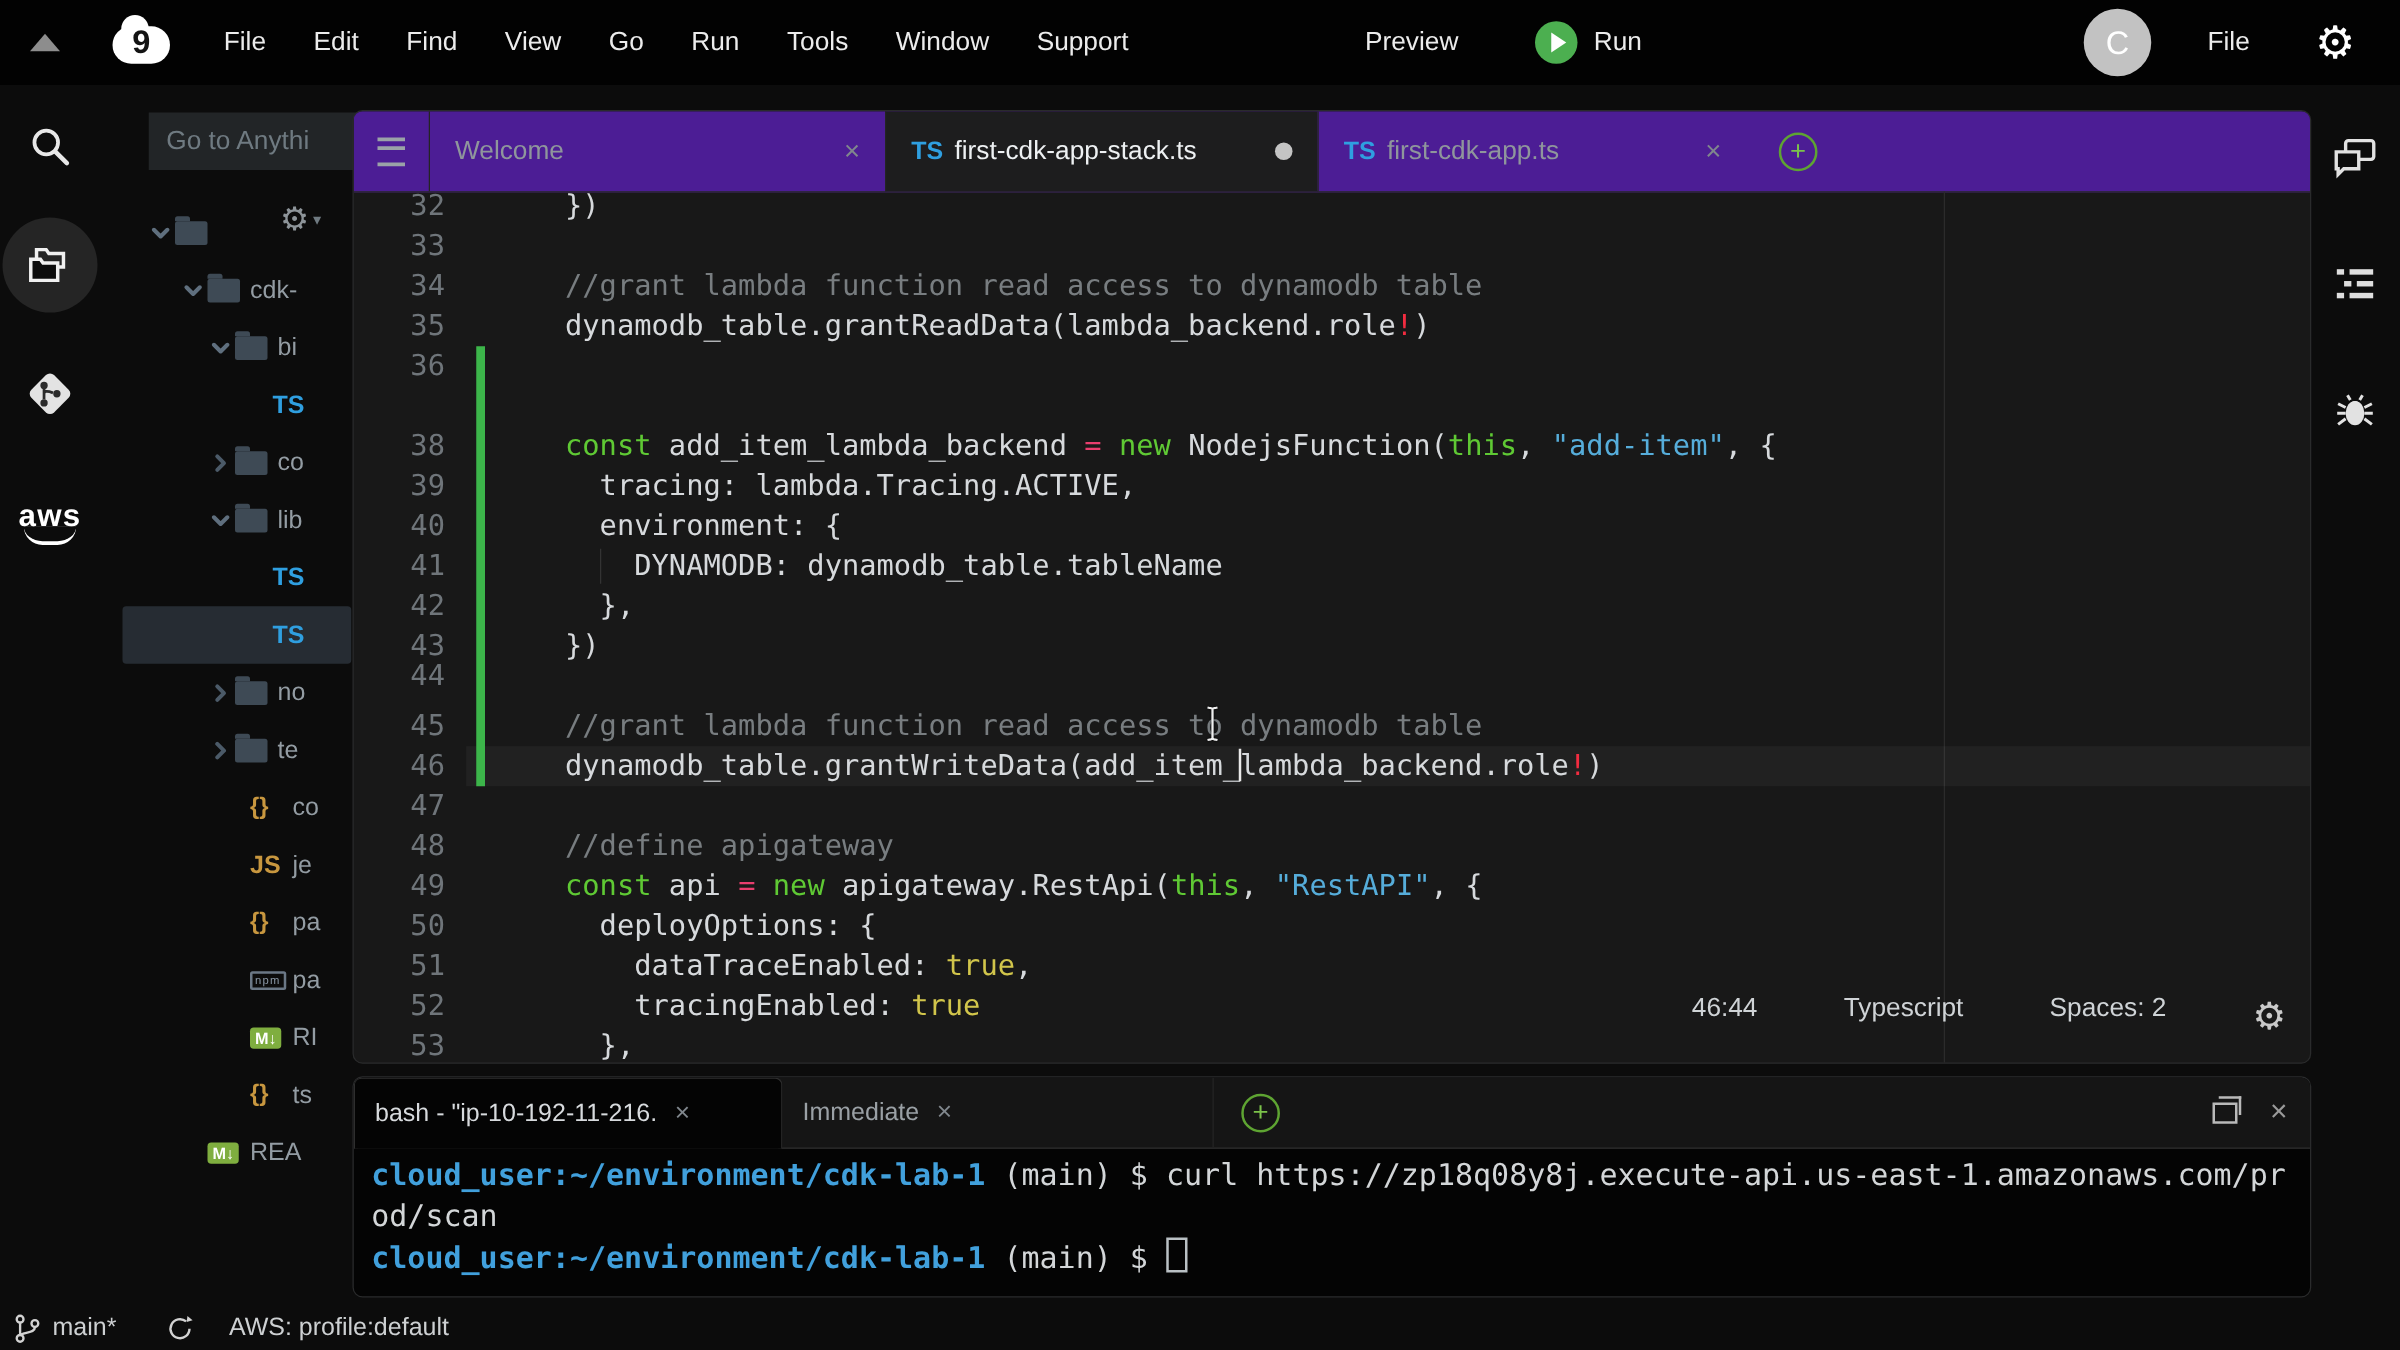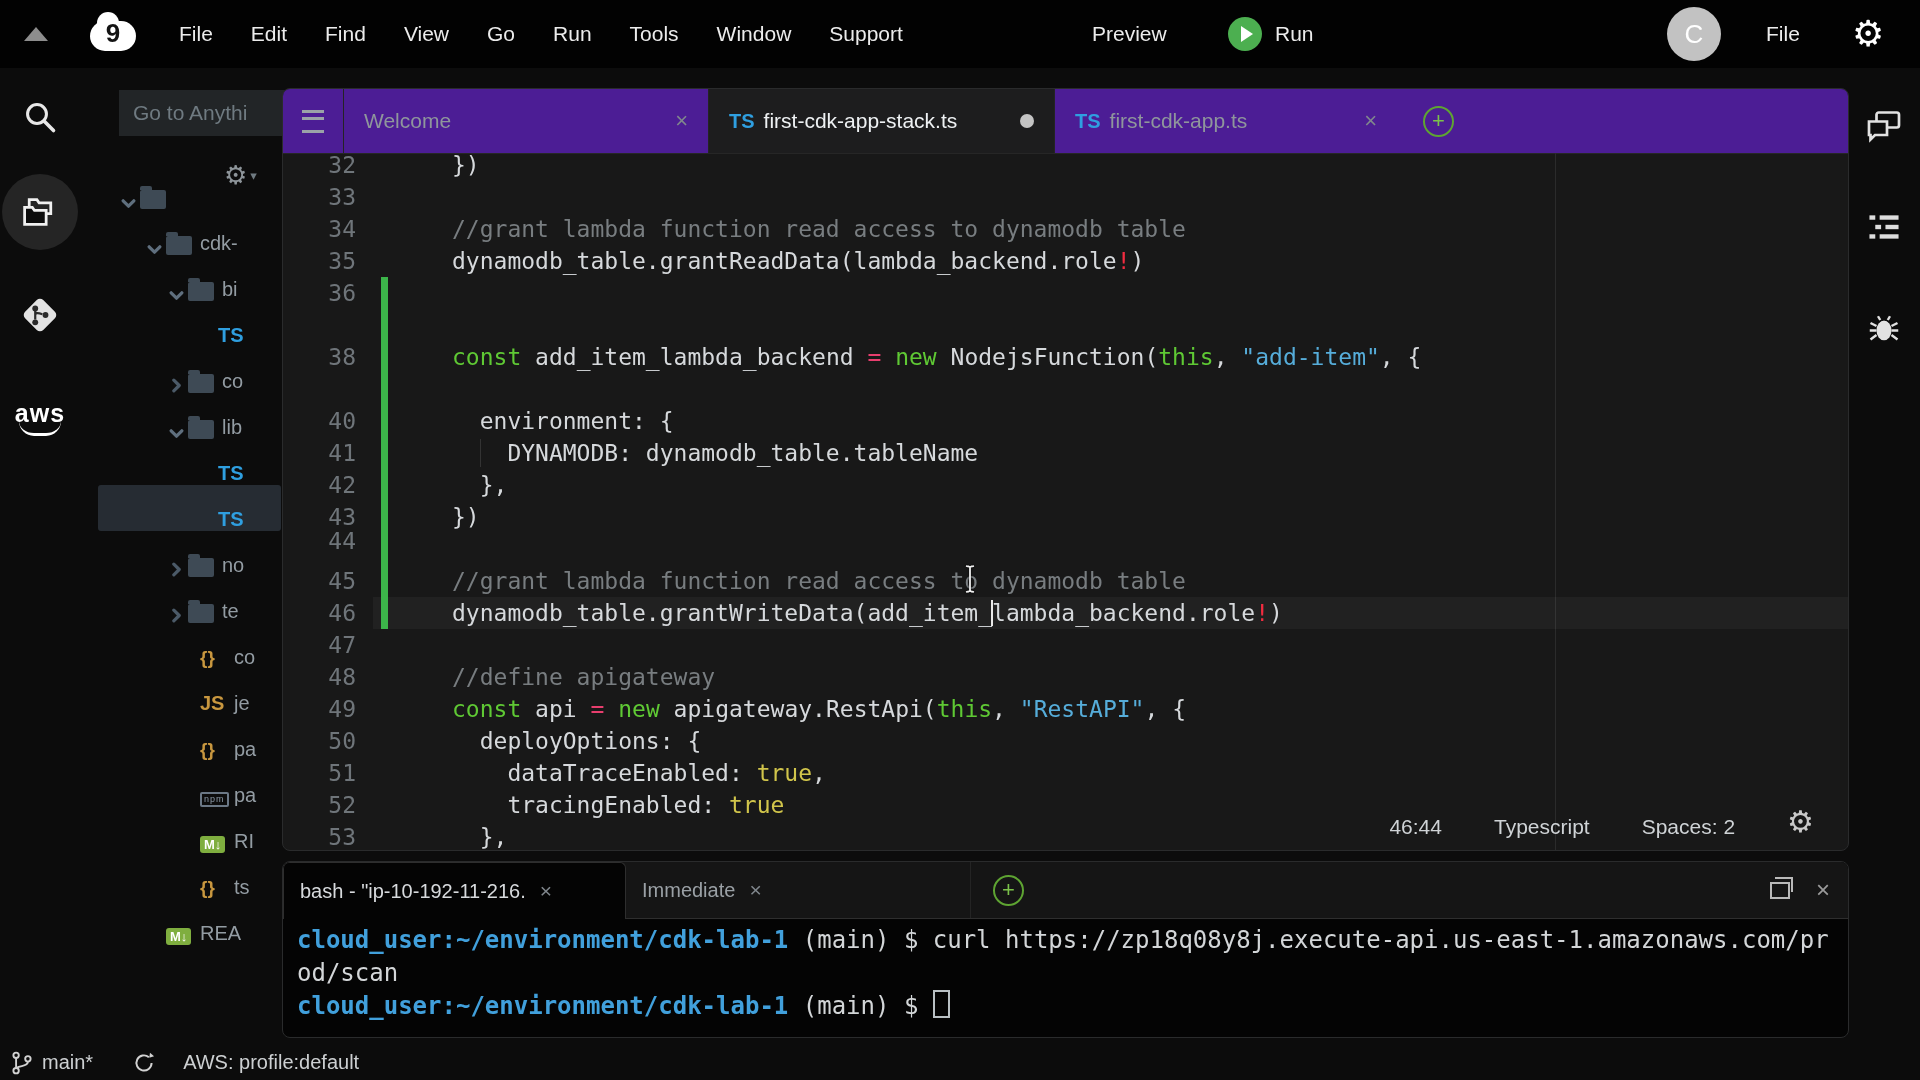--- a/index.html
+++ b/index.html
@@ -21,21 +21,21 @@
   .mb-share{position:absolute;left:1756px;top:0;height:68px;display:flex;align-items:center;font-size:21px;color:#ececec;padding:0 10px;}
   .mb-gear{position:absolute;left:1852px;top:0;height:68px;display:flex;align-items:center;font-size:36px;color:#fff;}
   
   .rail-ic{position:absolute;left:12px;width:56px;height:56px;display:flex;align-items:center;justify-content:center;}
   .rail-active-bg{position:absolute;left:2px;top:174px;width:76px;height:76px;border-radius:50%;background:#252525;}
   .aws-word{font-size:25px;font-weight:bold;color:#fff;letter-spacing:1px;line-height:20px;}
   .aws-arc{width:42px;height:12px;border-bottom:3px solid #fff;border-radius:0 0 24px 24px;margin:-2px auto 0 auto;}
   
   #goto{position:absolute;left:119px;top:90px;width:160px;height:46px;background:#222527;color:#6f7a81;font-size:21px;line-height:46px;padding-left:14px;overflow:hidden;white-space:nowrap;}
   #tree{position:absolute;left:98px;top:163px;width:183px;}
-  .trow{height:46px;display:flex;align-items:flex-end;overflow:hidden;white-space:nowrap;color:#939ca3;font-size:20px;}
+  .trow{height:46px;display:flex;align-items:center;overflow:hidden;white-space:nowrap;color:#939ca3;font-size:20px;}
   .trow.sel{background:#262c33;border-radius:3px;}
   .chev{width:24px;flex:0 0 24px;display:flex;align-items:center;justify-content:center;}
   .chev svg{display:block;}
   .fico{width:34px;flex:0 0 34px;display:flex;align-items:center;justify-content:flex-start;}
   .folder{width:26px;height:19px;background:#3e4a55;border-radius:2px;position:relative;}
   .folder:before{content:"";position:absolute;left:0;top:-4px;width:12px;height:4px;background:#3e4a55;border-radius:2px 2px 0 0;}
   .ic-ts{color:#2f9fe0;font-weight:bold;font-size:20px;}
   .ic-braces{color:#c8973f;font-weight:bold;font-size:19px;}
   .ic-js{color:#c8973f;font-weight:bold;font-size:20px;}
   .ic-npm{border:2px solid #6b7886;color:#8b99a7;font-size:9px;padding:1px 2px;border-radius:2px;letter-spacing:1px;line-height:9px;}
@@ -61,21 +61,21 @@
   .cline{position:absolute;left:0;width:100%;height:32px;line-height:32px;white-space:pre;}
   .cline .num{position:absolute;left:0;top:0;width:73px;text-align:right;color:#6f757a;}
   .cline .ctext{position:absolute;left:169px;top:0;}
   .cline.active .bgband{position:absolute;left:90px;right:0;top:0;height:32px;background:rgba(255,255,255,0.045);}
   .gbar{position:absolute;left:98px;width:7px;background:#3cb54a;}
   .seg-d{color:#d6d9dc}.seg-c{color:#787d80}.seg-k{color:#5fc934}.seg-o{color:#e83e6e}
   .seg-s{color:#56adda}.seg-y{color:#d1c54b}.seg-r{color:#f22c40}
   .caret{display:inline-block;width:2px;height:26px;background:#e9e9e9;vertical-align:-5px;margin:0 -1px;}
   .iguide{position:absolute;top:2px;width:1px;height:28px;background:#333;}
   
-  #estatus{position:absolute;right:34px;top:706px;height:44px;display:flex;align-items:flex-end;gap:52px;font-size:21px;color:#cfd3d6;}
+  #estatus{position:absolute;right:19px;top:706px;height:44px;display:flex;align-items:flex-start;gap:69px;font-size:21px;color:#cfd3d6;}
   #estatus .gear{font-size:30px;color:#c9c9c9;}
   
   #ibeam{position:absolute;left:962px;top:564px;filter:drop-shadow(0 0 1px #000);}
   
   #term{position:absolute;left:282px;top:861px;width:1567px;height:177px;background:#040404;border:1px solid #2a2b2c;border-radius:8px;box-sizing:border-box;overflow:hidden;}
   #ttabs{position:absolute;left:0;top:0;width:100%;height:56px;background:#151515;border-bottom:1px solid #2e2e2e;display:flex;}
   .ttab{display:flex;align-items:center;padding:0 16px;font-size:20px;color:#9aa0a5;box-sizing:border-box;border-right:1px solid #242424;}
   .ttab.active{background:#040404;color:#d7dadd;border:1px solid #2e2e2e;border-bottom:none;border-radius:6px 6px 0 0;height:57px;}
   .ttab .x{margin-left:14px;color:#80878d;font-size:21px;}
   .ttab .lbl{max-width:255px;overflow:hidden;white-space:nowrap;}
@@ -319,20 +319,21 @@
       </div>
     </div>
   <div id="code">
     <div class="pmargin"></div>
   <div class="cline" style="top: -4px;"><span class="num">32</span><span class="ctext"><span class="seg-d">})</span></span></div>
       <div class="cline" style="top: 28px;"><span class="num">33</span><span class="ctext"></span></div>
       <div class="cline" style="top: 60px;"><span class="num">34</span><span class="ctext"><span class="seg-c">//grant lambda function read access to dynamodb table</span></span></div>
       <div class="cline" style="top: 92px;"><span class="num">35</span><span class="ctext"><span class="seg-d">dynamodb_table.grantReadData(lambda_backend.role</span><span class="seg-r">!</span><span class="seg-d">)</span></span></div>
       <div class="cline" style="top: 124px;"><span class="num">36</span><span class="ctext"></span></div>
       <div class="cline" style="top: 188px;"><span class="num">38</span><span class="ctext"><span class="seg-k">const</span><span class="seg-d"> add_item_lambda_backend </span><span class="seg-o">=</span><span class="seg-d"> </span><span class="seg-k">new</span><span class="seg-d"> NodejsFunction(</span><span class="seg-k">this</span><span class="seg-d">, </span><span class="seg-s">"add-item"</span><span class="seg-d">, {</span></span></div>
+      <div class="cline" style="top: 220px;"><span class="num">39</span><span class="ctext"><span class="seg-d">  tracing: lambda.Tracing.ACTIVE,</span></span></div>
       <div class="cline" style="top: 252px;"><span class="num">40</span><span class="ctext"><span class="seg-d">  environment: {</span></span></div>
       <div class="cline" style="top: 284px;"><span class="num">41</span><span class="iguide" style="left: 196.692px;"></span><span class="ctext"><span class="seg-d">    DYNAMODB: dynamodb_table.tableName</span></span></div>
       <div class="cline" style="top: 316px;"><span class="num">42</span><span class="ctext"><span class="seg-d">  },</span></span></div>
       <div class="cline" style="top: 348px;"><span class="num">43</span><span class="ctext"><span class="seg-d">})</span></span></div>
       <div class="cline" style="top: 372px;"><span class="num">44</span><span class="ctext"></span></div>
       <div class="cline" style="top: 412px;"><span class="num">45</span><span class="ctext"><span class="seg-c">//grant lambda function read access to dynamodb table</span></span></div>
       <div class="cline active" style="top: 444px;"><span class="bgband"></span><span class="num">46</span><span class="ctext"><span class="seg-d">dynamodb_table.grantWriteData(add_item_</span><span class="caret"></span><span class="seg-d">lambda_backend.role</span><span class="seg-r">!</span><span class="seg-d">)</span></span></div>
       <div class="cline" style="top: 476px;"><span class="num">47</span><span class="ctext"></span></div>
       <div class="cline" style="top: 508px;"><span class="num">48</span><span class="ctext"><span class="seg-c">//define apigateway</span></span></div>
       <div class="cline" style="top: 540px;"><span class="num">49</span><span class="ctext"><span class="seg-k">const</span><span class="seg-d"> api </span><span class="seg-o">=</span><span class="seg-d"> </span><span class="seg-k">new</span><span class="seg-d"> apigateway.RestApi(</span><span class="seg-k">this</span><span class="seg-d">, </span><span class="seg-s">"RestAPI"</span><span class="seg-d">, {</span></span></div>

